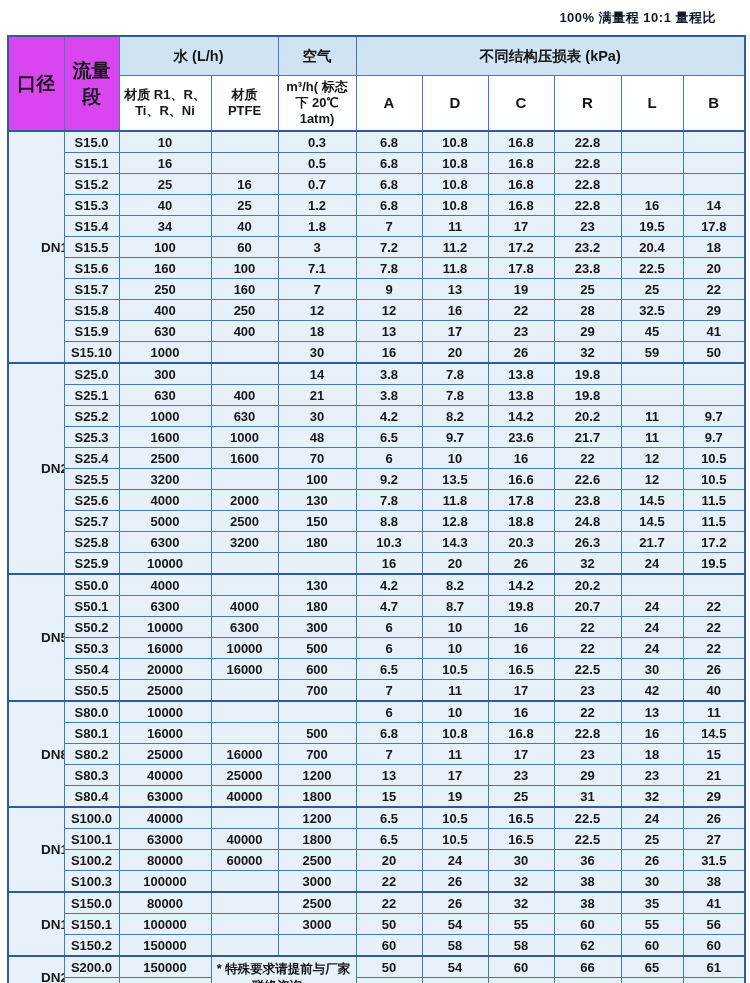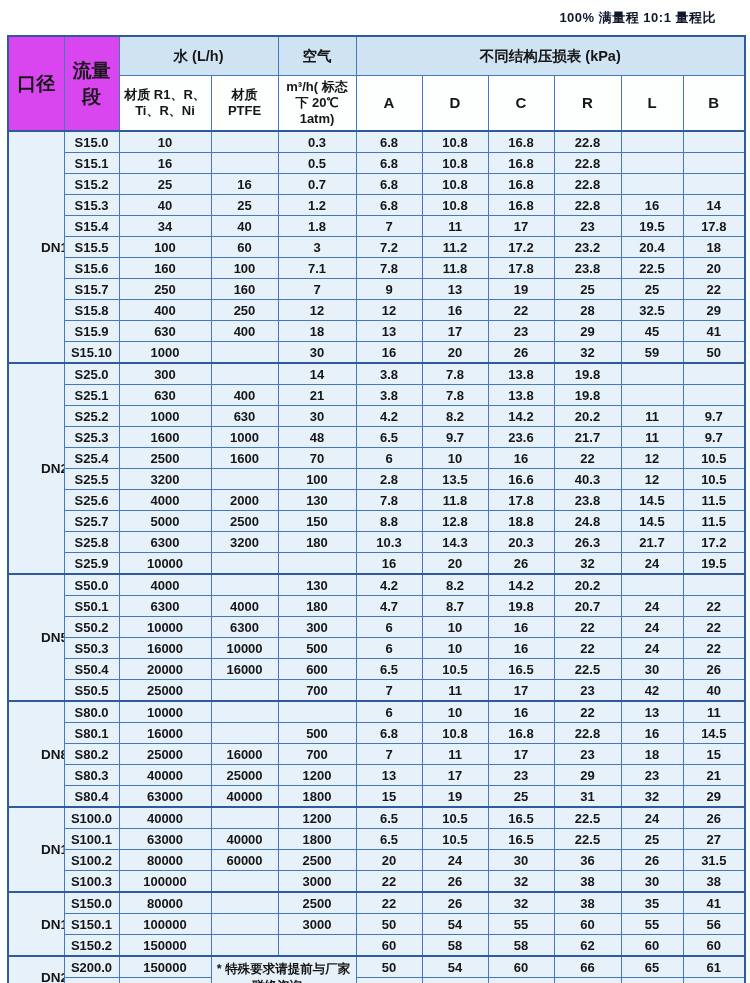--- a/index.html
+++ b/index.html
@@ -270,24 +270,24 @@
         <td>16</td>
         <td>22</td>
         <td>12</td>
         <td>10.5</td>
       </tr>
       <tr>
         <td>S25.5</td>
         <td>3200</td>
         <td></td>
         <td>100</td>
-        <td>2.8</td>
+        <td>9.2</td>
         <td>13.5</td>
         <td>16.6</td>
-        <td>40.3</td>
+        <td>22.6</td>
         <td>12</td>
         <td>10.5</td>
       </tr>
       <tr>
         <td>S25.6</td>
         <td>4000</td>
         <td>2000</td>
         <td>130</td>
         <td>7.8</td>
         <td>11.8</td>

